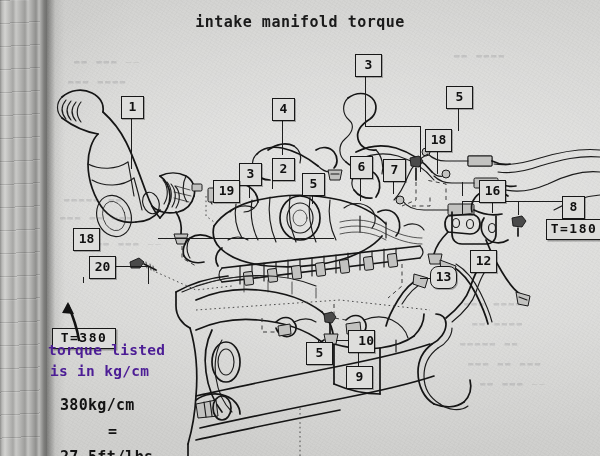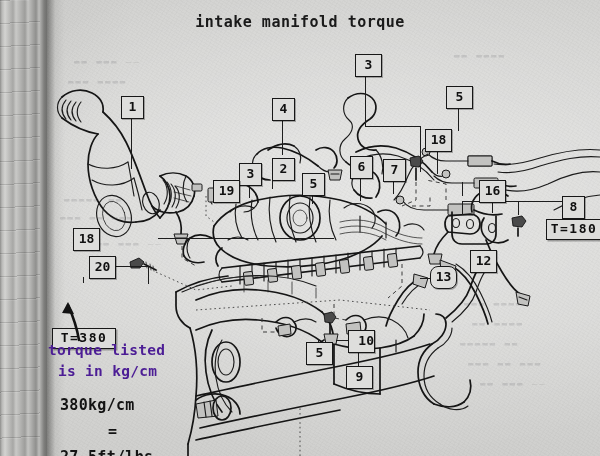--- a/index.html
+++ b/index.html
@@ -103,21 +103,21 @@
   }
   #torque-380 { left: 52px; top: 283px; width: 62px; height: 19px; line-height: 18px; margin-top: 45px; }
   #torque-180 { left: 546px; top: 219px; width: 54px; height: 19px; line-height: 18px; }
   
   #note {
     position: absolute; left: 48px; top: 340px;
     color: #4c1d95; font-size: 14.5px; font-weight: bold;
     line-height: 21px; letter-spacing: .3px;
     z-index: 6;
   }
-  #note .l2 { padding-left: 10px; }
+  #note .l2 { padding-left: 2px; }
   #conv {
     position: absolute; left: 60px; top: 392px;
     color: #131313; font-size: 15px; font-weight: bold;
     line-height: 26px; letter-spacing: .3px;
     z-index: 6;
   }
   #conv .eq { padding-left: 48px; }
   
   #note-arrow { position: absolute; left: 58px; top: 300px; z-index: 6; }
   

